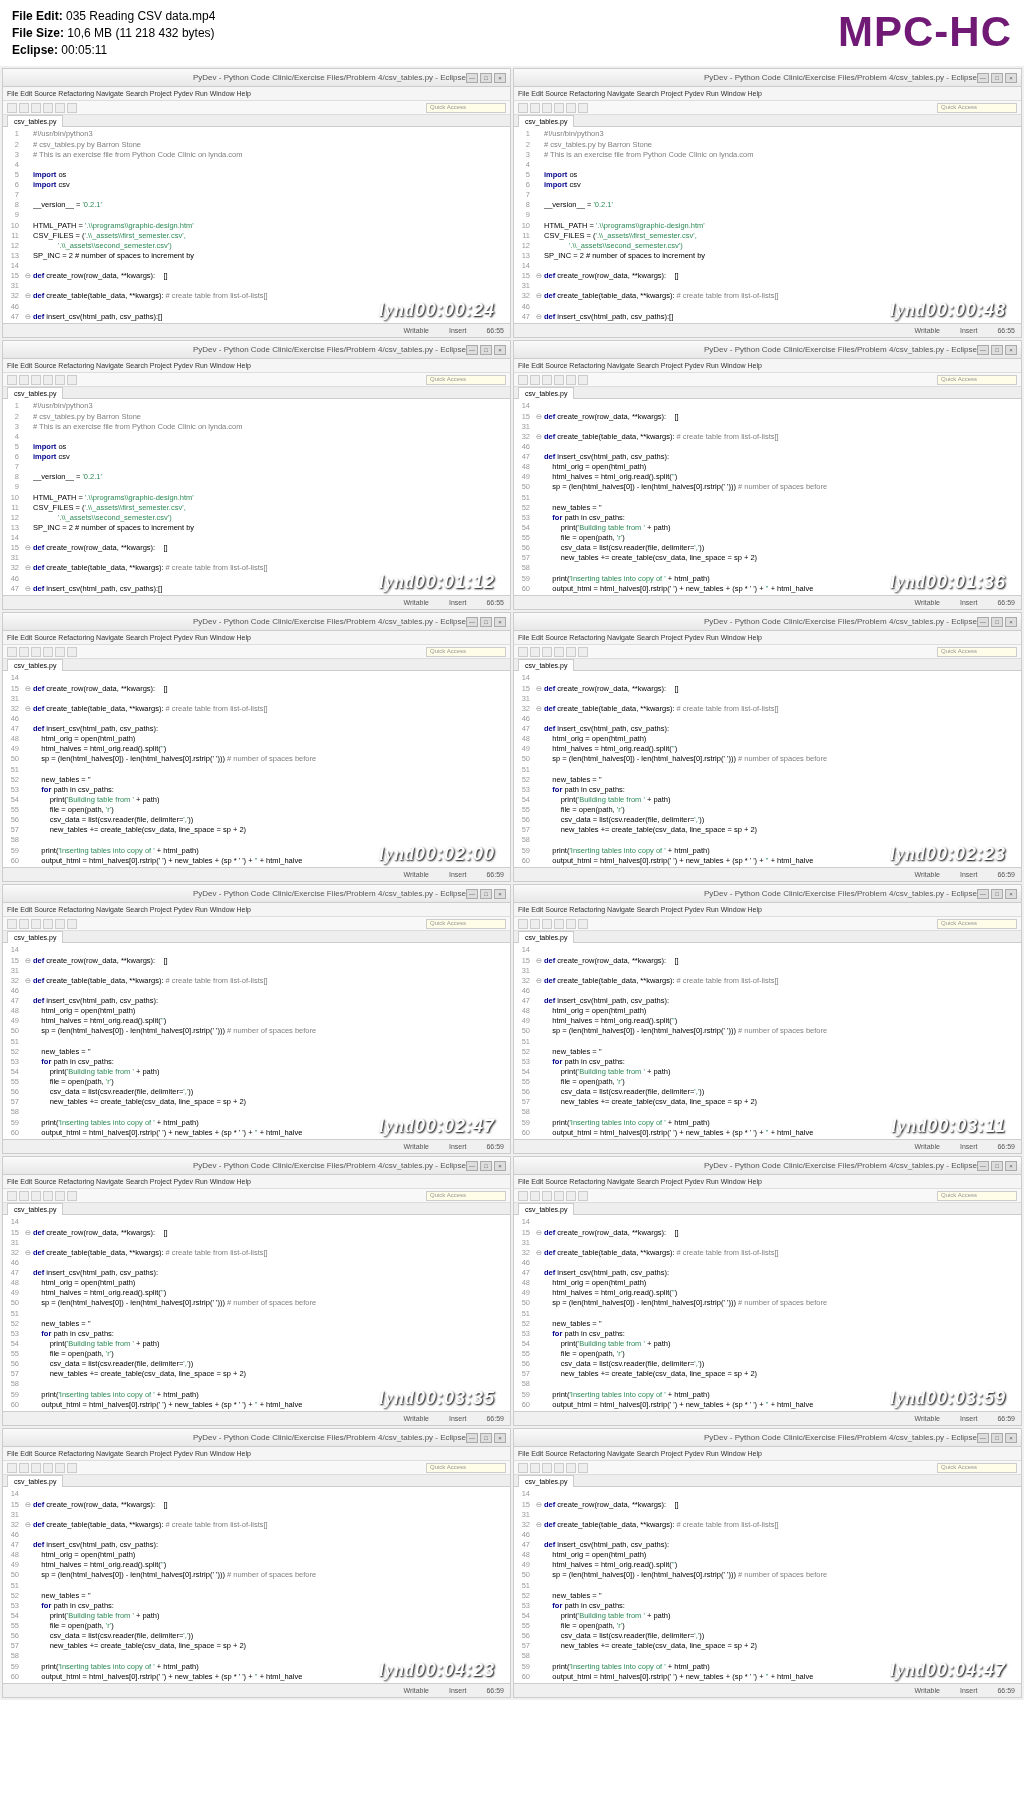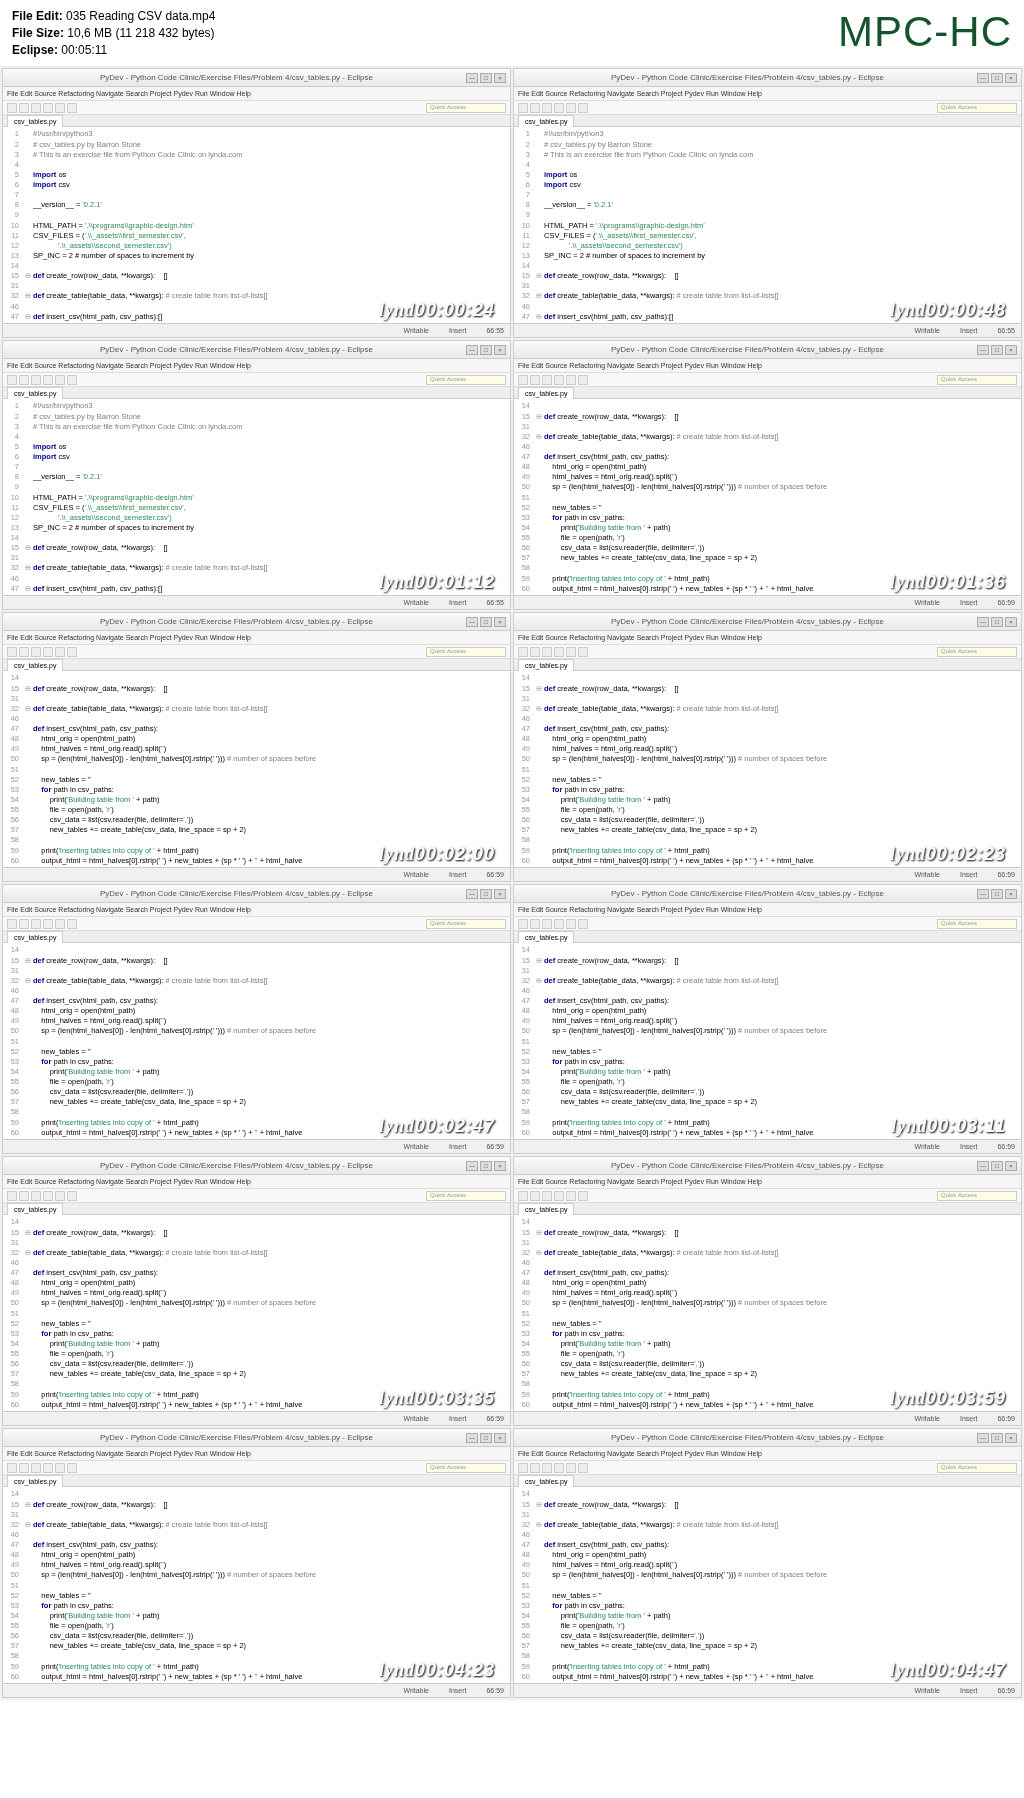--- a/index.html
+++ b/index.html
@@ -1,24 +1,24 @@
 <!DOCTYPE html>
 <html><head>
 <meta charset="utf-8">
 <style>
 *{margin:0;padding:0;box-sizing:border-box;font-family:Arial,sans-serif}
 body{background:#fff;width:1024px}
 .header{background:#fff;padding:8px 12px;position:relative}
 .fileinfo{font-size:12px;color:#000;line-height:1.4}
 .fileinfo strong{font-weight:bold}
-.watermark{position:absolute;right:12px;top:8px;font-size:42px;font-weight:normal;color:#14532d;letter-spacing:1px}
+.watermark{position:absolute;right:12px;top:8px;font-size:42px;font-weight:bold;color:#701a75;letter-spacing:1px}
 .grid{display:grid;grid-template-columns:1fr 1fr;gap:2px;padding:2px;background:#f0f0f0}
 .cell{background:#fff;border:1px solid #ccc;position:relative;height:270px;overflow:hidden}
 .titlebar{background:linear-gradient(#fafafa,#e8e8e8);height:18px;border-bottom:1px solid #ccc;display:flex;align-items:center;font-size:8px;color:#555;padding:0 4px}
-.titlebar-text{flex:1;text-align:center;white-space:nowrap;overflow:hidden}
+.titlebar-text{flex:1;text-align:right;white-space:nowrap;overflow:hidden}
 .winbtns{display:flex;gap:2px}
 .winbtn{width:12px;height:10px;background:#ddd;border:1px solid #aaa;font-size:6px;text-align:center;line-height:8px}
 .menubar{background:#f5f5f5;height:14px;border-bottom:1px solid #ddd;font-size:7px;color:#333;padding:0 4px;display:flex;gap:6px;align-items:center}
 .toolbar{background:#f8f8f8;height:14px;border-bottom:1px solid #ddd;display:flex;align-items:center;padding:0 4px;gap:2px}
 .toolbtn{width:10px;height:10px;background:#eee;border:1px solid #ccc}
 .searchbox{margin-left:auto;background:#fffde7;border:1px solid #ccc;width:80px;height:10px;font-size:6px;padding:0 3px;color:#999}
 .tabs{background:#eee;height:12px;border-bottom:1px solid #ccc;font-size:7px;display:flex;align-items:center;padding:0 4px}
 .tab{background:#fff;border:1px solid #ccc;border-bottom:none;padding:0 6px;height:12px;display:flex;align-items:center}
 .codearea{background:#fff;font-family:'Courier New',monospace;font-size:7.5px;line-height:1.35;padding:2px;overflow:hidden;height:calc(100% - 72px)}
 .codeline{display:flex}

